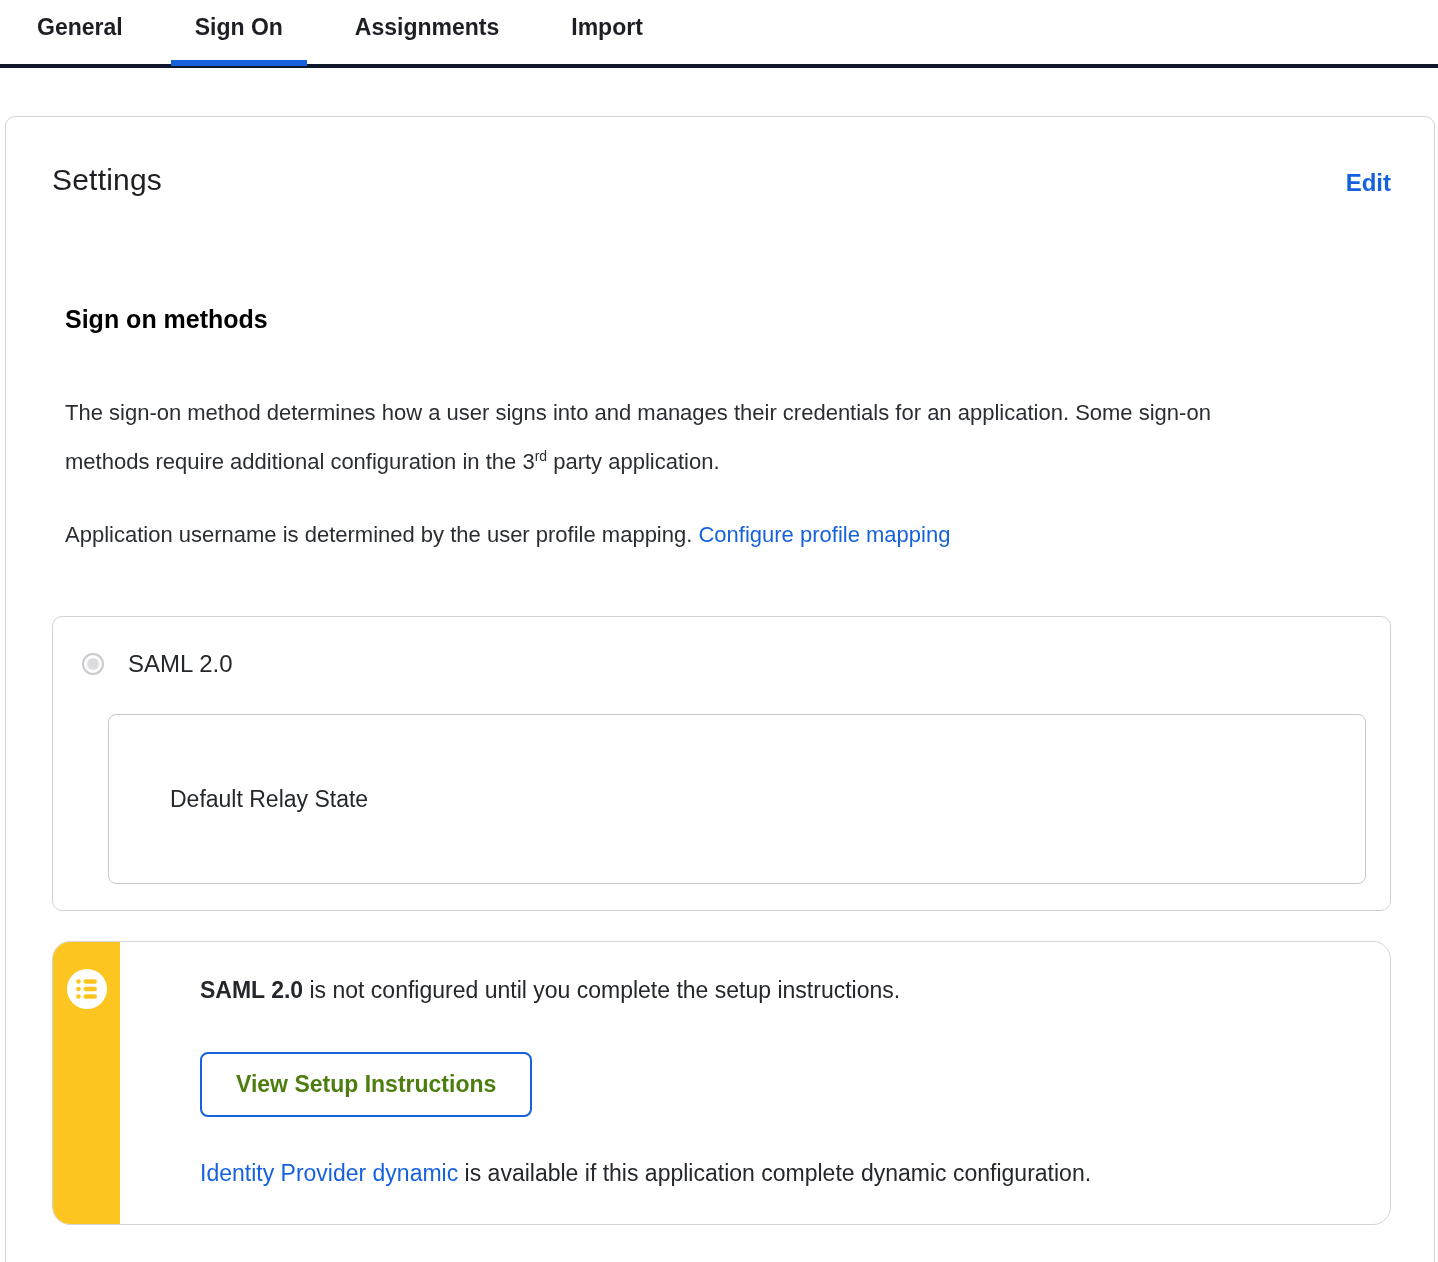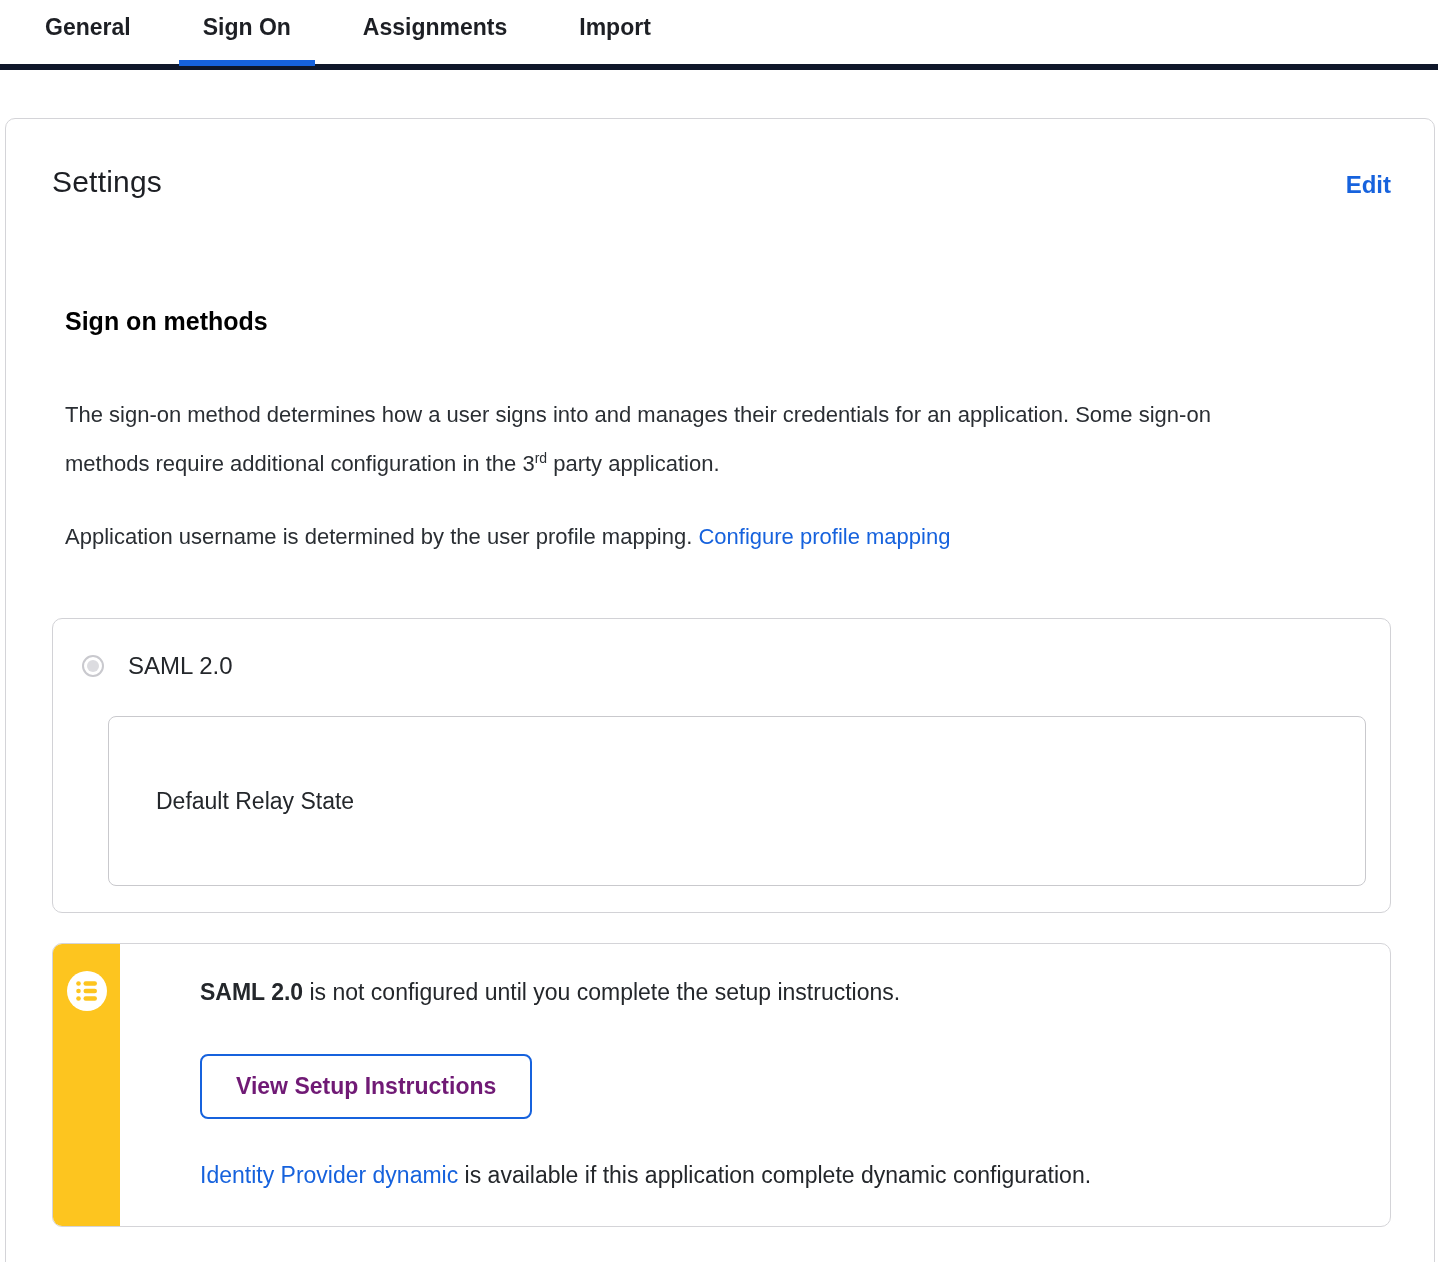--- a/index.html
+++ b/index.html
@@ -5,21 +5,21 @@
   * { box-sizing: border-box; }
   html, body { margin: 0; padding: 0; }
   body {
     width: 1438px; height: 1262px; overflow: hidden;
     background: #ffffff;
     font-family: "Liberation Sans", sans-serif;
     color: #272c33;
   }
 
   
-  .tabs { display: flex; padding-left: 21px; border-bottom: 6px solid #0f172a; }
+  .tabs { display: flex; padding-left: 13px; border-bottom: 4px solid #0f172a; }
   .tab {
     font-size: 23px; font-weight: 700; color: #1d1f24;
     padding: 14px 24px 19px; margin-right: 24px;
     border-bottom: 6px solid transparent; margin-bottom: -2px;
     cursor: pointer; white-space: nowrap;
   }
   .tab.active { border-bottom-color: #1662dd; }
 
   
   .card {
@@ -56,44 +56,44 @@
     border: 2px solid #c9c9ce; background: #fff;
     display: flex; align-items: center; justify-content: center;
     cursor: pointer; flex: none;
   }
   .radio-dot { width: 12px; height: 12px; border-radius: 50%; background: #dcdce0; }
   .radio-label { font-size: 24px; color: #24272b; }
 
   .relay-box {
     margin: 36px 0 0 26px; height: 170px;
     border: 1px solid #c9c9cd; border-radius: 8px;
-    display: flex; align-items: center; padding-left: 47px;
+    display: flex; align-items: center; padding-left: 61px;
   }
   .relay-label { font-size: 23px; color: #24272b; }
 
   
   .callout {
     margin-top: 30px;
     display: flex; align-items: stretch;
-    border: 1px solid #d4d4d8; border-radius: 10px;
+    border: 1px solid #d4d4d8; border-radius: 18px;
     overflow: hidden; min-height: 284px;
     background: #fff;
   }
   .callout-strip {
     width: 67px; flex: none; background: #fdc51f;
     display: flex; justify-content: center; align-items: flex-start;
     padding-top: 26px;
   }
   .callout-content { padding: 33px 40px 30px 80px; }
   .callout-text { font-size: 23px; line-height: 30px; color: #24272b; }
   .callout-bold { font-weight: 700; }
   .setup-btn {
     margin-top: 47px; display: inline-block;
     background: #fff; border: 2px solid #1662dd; border-radius: 8px;
-    color: #701a75; font-weight: 700; font-size: 23px;
+    color: #4d7c0f; font-weight: 700; font-size: 23px;
     padding: 17px 34px; cursor: pointer;
     font-family: "Liberation Sans", sans-serif;
   }
   .metadata-line { margin-top: 43px; font-size: 23px; color: #24272b; }
 </style>
 </head>
 <body>
 
 <div class="tabs">
   <div class="tab">General</div>

